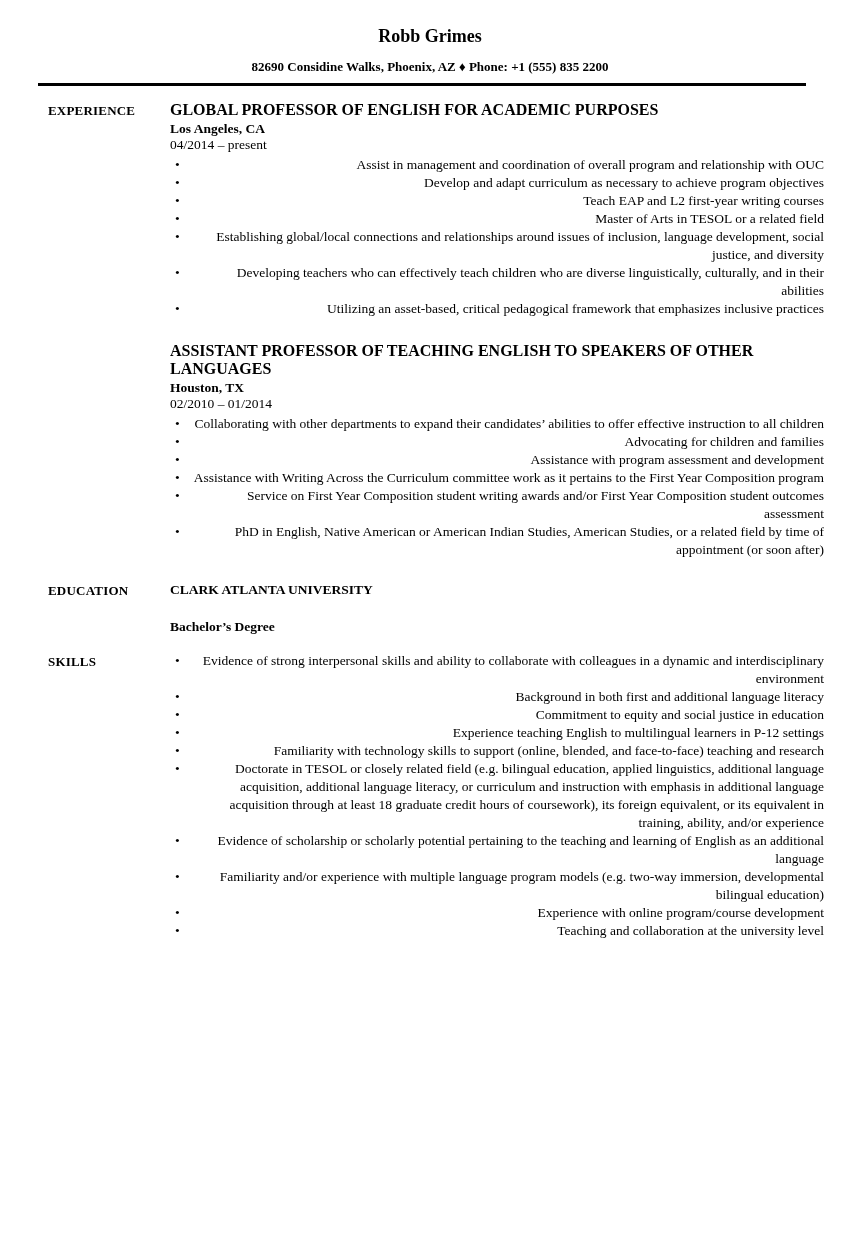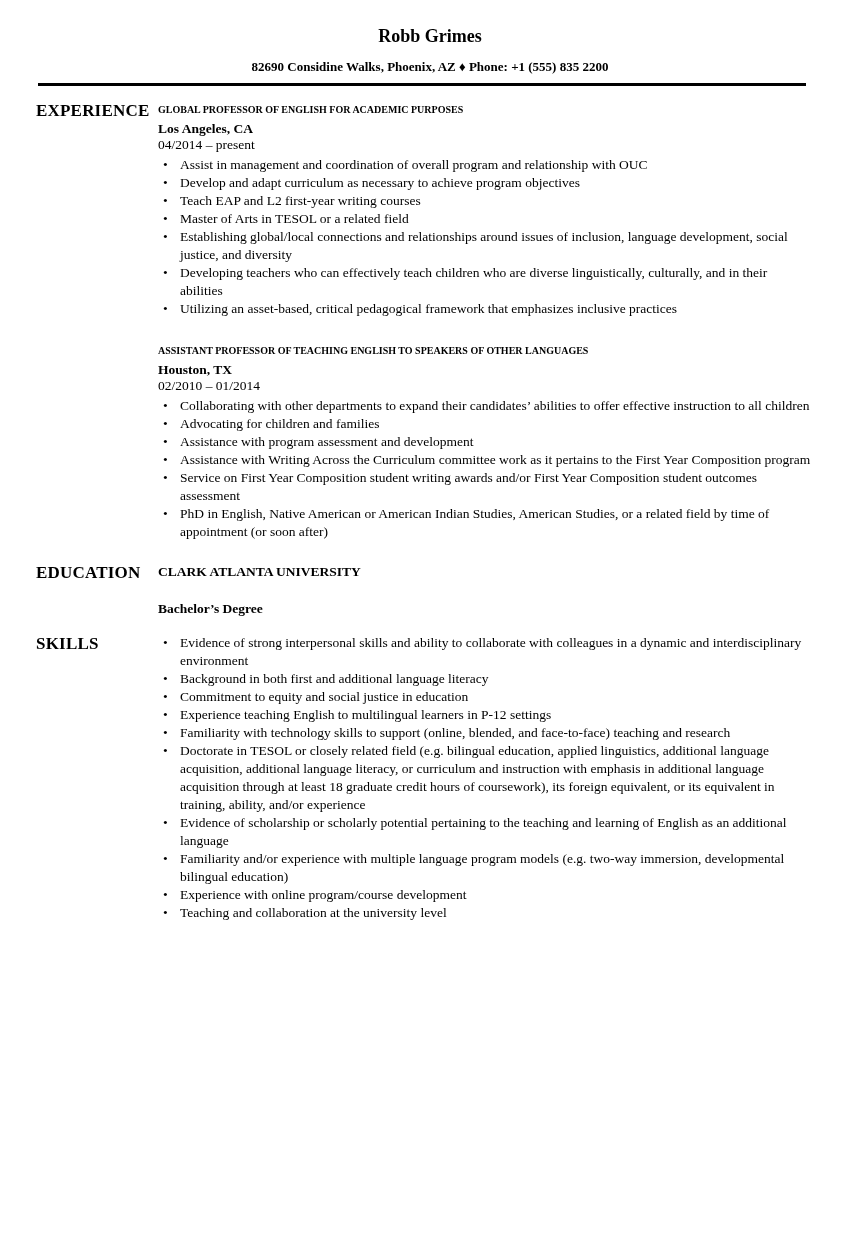--- a/index.html
+++ b/index.html
@@ -32,57 +32,58 @@
     height: 2.5px;
     background: #000000;
     margin: 9px 54px 0 38px;
   }
   
   main { margin-top: 15px; }
   .row { display: flex; align-items: flex-start; }
   .label {
     flex: none;
     width: 122px;
-    padding-left: 36px;
+    padding-left: 48px;
     box-sizing: content-box;
-    font-size: 17px;
+    font-size: 13px;
     font-weight: bold;
     line-height: 18px;
     padding-top: 1px;
     letter-spacing: 0.2px;
   }
   .content {
     flex: none;
     width: 654px;
     font-size: 13.5px;
     line-height: 18px;
   }
   
   .job-title {
     margin: 0;
-    font-size: 10px;
+    font-size: 16px;
     line-height: 18px;
     font-weight: bold;
   }
   .job-loc {
     margin-top: 2px;
     font-weight: bold;
     line-height: 16px;
   }
   .job-dates { line-height: 15px; }
   .job + .job { margin-top: 24px; }
   
   ul.bullets {
     list-style: none;
     margin: 4px 0 0 0;
     padding: 0;
   }
   ul.bullets li {
     position: relative;
     padding-left: 22px;
+    text-align: right;
   }
   ul.bullets li::before {
     content: "\2022";
     position: absolute;
     left: 5px;
     top: 0;
   }
   
   .sec-edu { margin-top: 22px; }
   .school { font-weight: bold; line-height: 18px; }

